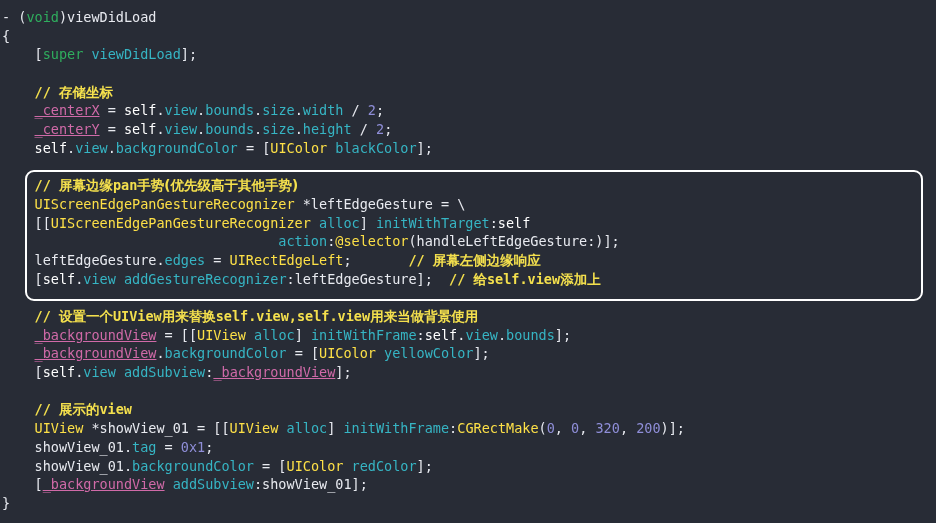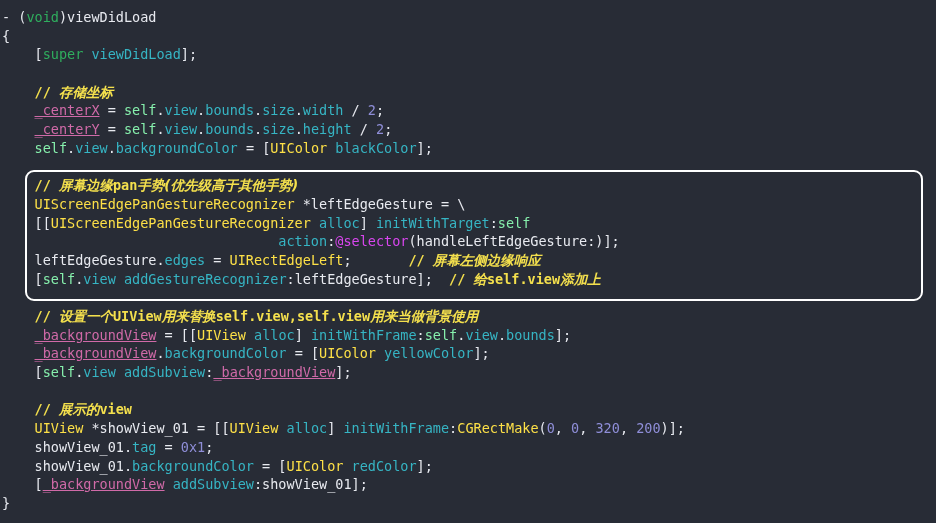--- a/index.html
+++ b/index.html
@@ -34,29 +34,29 @@
   .line {
     height: 18.7px;
     white-space: pre;
     padding-left: 2px;
   }
   
   .plain    { color: #e8eaf0; }
   .kw       { color: #2fae5e; }
   .type     { color: #fde047; }
   .prop     { color: #36b5c4; }
-  .selfkw   { color: #86efac; }
-  .macro    { color: #d946ef; }
+  .selfkw   { color: #ffffff; }
+  .macro    { color: #fde047; }
   .var      { color: #d06aa8; text-decoration: underline; }
   .num      { color: #8f8ed8; }
   .comment  { color: #f4e04d; font-weight: bold; }
   .punct    { color: #e8eaf0; }
 
   
-  .cjk { font-family: "DejaVu Sans", "Liberation Sans", sans-serif; font-style: italic; }
+  .cjk { font-family: "DejaVu Sans", "Liberation Sans", sans-serif; }
 
   
   #highlight-box {
     position: absolute;
     left: 25px;
     top: 170px;
     width: 898px;
     height: 131px;
     border: 2.5px solid #ffffff;
     border-radius: 9px;

